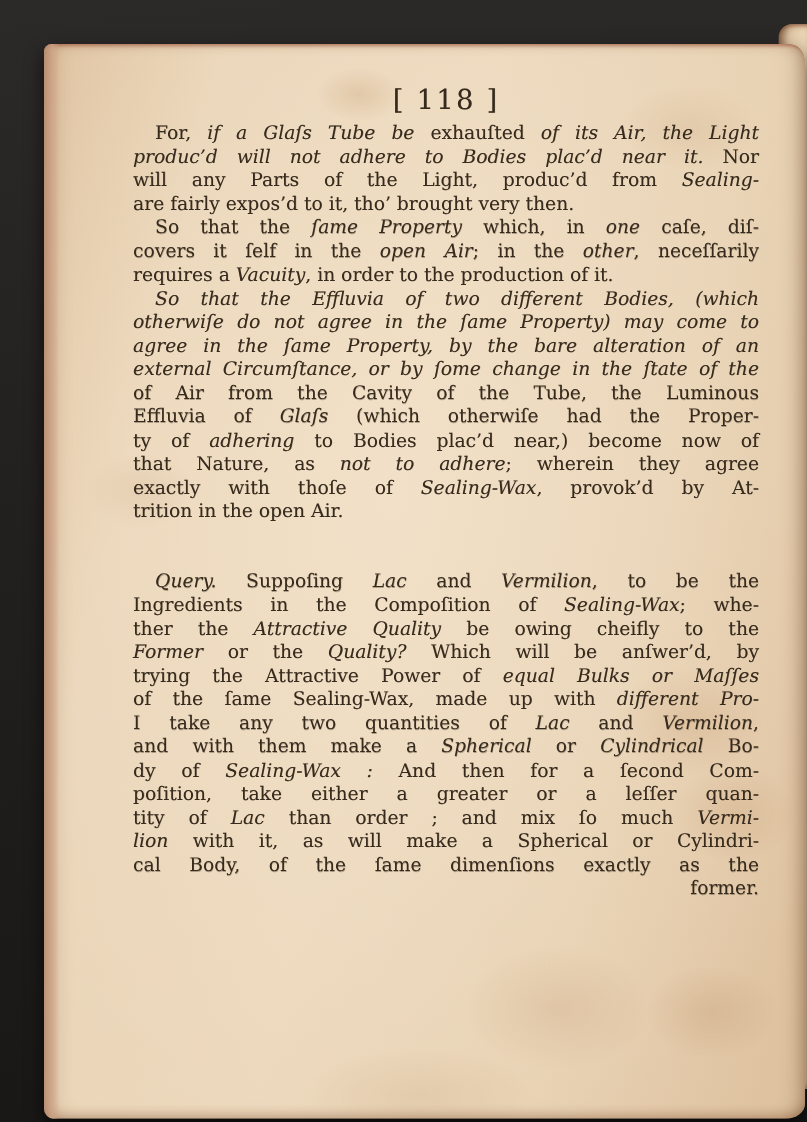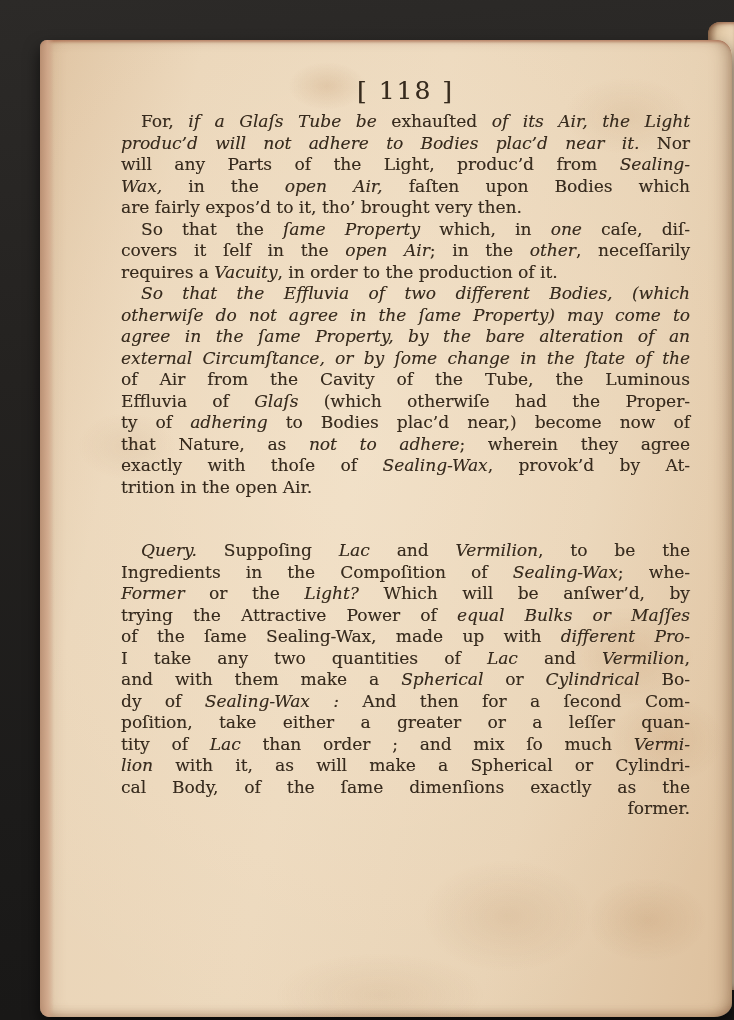--- a/index.html
+++ b/index.html
@@ -114,21 +114,20 @@
   <div class="page">
     <div class="fore-edge"></div>
     <div class="stains"></div>
     <div class="text-block">
       <div class="page-number">[ 118 ]</div>
 
     <div class="paragraph">
           <div class="line indent"><span class="rm">For, </span><span class="it">if a Glaſs Tube be </span><span class="rm">exhauſted </span><span class="it">of its Air, the Light</span></div>
           <div class="line"><span class="it">produc’d will not adhere to Bodies plac’d near it. </span><span class="rm">Nor</span></div>
           <div class="line"><span class="rm">will any Parts of the Light, produc’d from </span><span class="it">Sealing-</span></div>
-          <div class="line"><span class="it">Wax, </span><span class="rm">in the </span><span class="it">open Air, </span><span class="rm">faſten upon Bodies which</span></div>
           <div class="line end"><span class="rm">are fairly expos’d to it, tho’ brought very then.</span></div>
         </div>
         <div class="paragraph">
           <div class="line indent"><span class="rm">So that the </span><span class="it">ſame Property </span><span class="rm">which, in </span><span class="it">one </span><span class="rm">caſe, diſ-</span></div>
           <div class="line"><span class="rm">covers it ſelf in the </span><span class="it">open Air</span><span class="rm">; in the </span><span class="it">other</span><span class="rm">, neceſſarily</span></div>
           <div class="line end"><span class="rm">requires a </span><span class="it">Vacuity</span><span class="rm">, in order to the production of it.</span></div>
         </div>
         <div class="paragraph">
           <div class="line indent"><span class="it">So that the Effluvia of two different Bodies, (which</span></div>
           <div class="line"><span class="it">otherwiſe do not agree in the ſame Property) may come to</span></div>
@@ -137,21 +136,22 @@
           <div class="line"><span class="rm">of Air from the Cavity of the Tube, the Luminous</span></div>
           <div class="line"><span class="rm">Effluvia of </span><span class="it">Glaſs </span><span class="rm">(which otherwiſe had the Proper-</span></div>
           <div class="line"><span class="rm">ty of </span><span class="it">adhering </span><span class="rm">to Bodies plac’d near,) become now of</span></div>
           <div class="line"><span class="rm">that Nature, as </span><span class="it">not to adhere</span><span class="rm">; wherein they agree</span></div>
           <div class="line"><span class="rm">exactly with thoſe of </span><span class="it">Sealing-Wax</span><span class="rm">, provok’d by At-</span></div>
           <div class="line end"><span class="rm">trition in the open Air.</span></div>
         </div>
         <div class="paragraph gap">
           <div class="line indent"><span class="it">Query. </span><span class="rm">Suppoſing </span><span class="it">Lac </span><span class="rm">and </span><span class="it">Vermilion</span><span class="rm">, to be the</span></div>
           <div class="line"><span class="rm">Ingredients in the Compoſition of </span><span class="it">Sealing-Wax</span><span class="rm">; whe-</span></div>
-          <div class="line"><span class="it">Former </span><span class="rm">or the </span><span class="it">Light? </span><span class="rm">Which will be anſwer’d, by</span></div>
+          <div class="line"><span class="rm">ther the </span><span class="it">Attractive Quality </span><span class="rm">be owing cheifly to the</span></div>
+          <div class="line"><span class="it">Former </span><span class="rm">or the </span><span class="it">Quality? </span><span class="rm">Which will be anſwer’d, by</span></div>
           <div class="line"><span class="rm">trying the Attractive Power of </span><span class="it">equal Bulks or Maſſes</span></div>
           <div class="line"><span class="rm">of the ſame Sealing-Wax, made up with </span><span class="it">different Pro-</span></div>
           <div class="line"><span class="rm">I take any two quantities of </span><span class="it">Lac </span><span class="rm">and </span><span class="it">Vermilion</span><span class="rm">,</span></div>
           <div class="line"><span class="rm">and with them make a </span><span class="it">Spherical </span><span class="rm">or </span><span class="it">Cylindrical </span><span class="rm">Bo-</span></div>
           <div class="line"><span class="rm">dy of </span><span class="it">Sealing-Wax : </span><span class="rm">And then for a ſecond Com-</span></div>
           <div class="line"><span class="rm">poſition, take either a greater or a leſſer quan-</span></div>
           <div class="line"><span class="rm">tity of </span><span class="it">Lac </span><span class="rm">than order ; and mix ſo much </span><span class="it">Vermi-</span></div>
           <div class="line"><span class="it">lion </span><span class="rm">with it, as will make a Spherical or Cylindri-</span></div>
           <div class="line"><span class="rm">cal Body, of the ſame dimenſions exactly as the</span></div>
           <div class="line end right"><span class="rm">former.</span></div>

